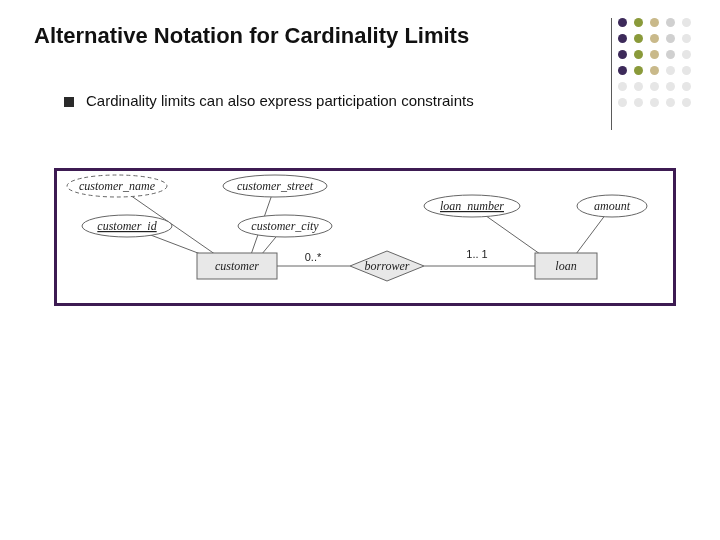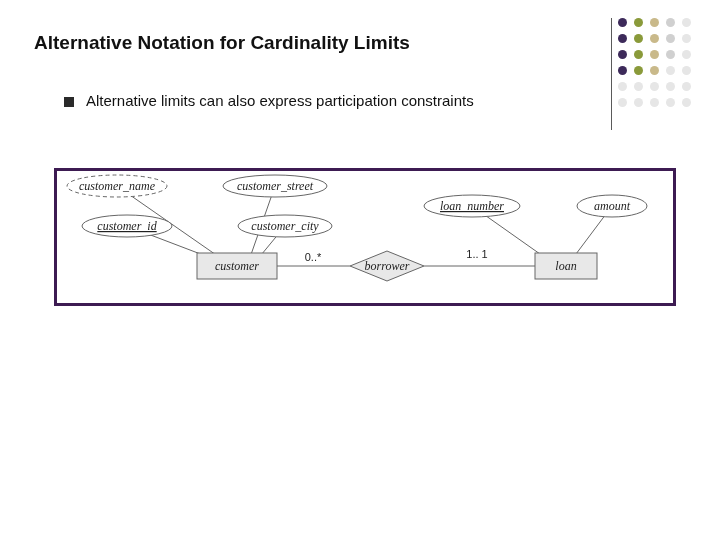--- a/index.html
+++ b/index.html
@@ -28,23 +28,23 @@
   .vline {
     position: absolute;
     top: 18px;
     height: 112px;
     width: 1px;
     background: #5a5a5a;
     right: 108px;
   }
   .title {
     position: absolute;
-    top: 32px;
+    top: 23px;
     left: 34px;
-    font-size: 19px;
+    font-size: 22px;
     font-weight: bold;
     color: #111;
   }
   .bullet-row {
     position: absolute;
     top: 92px;
     left: 64px;
     font-size: 15px;
     color: #111;
   }
@@ -143,21 +143,21 @@
     <div class="dot" style="left: 0px; top: 80px; background: rgb(230, 230, 230);"></div>
     <div class="dot" style="left: 16px; top: 80px; background: rgb(230, 230, 230);"></div>
     <div class="dot" style="left: 32px; top: 80px; background: rgb(230, 230, 230);"></div>
     <div class="dot" style="left: 48px; top: 80px; background: rgb(230, 230, 230);"></div>
     <div class="dot" style="left: 64px; top: 80px; background: rgb(230, 230, 230);"></div>
   </div>
 
 <div class="title">Alternative Notation for Cardinality Limits</div>
 
 <div class="bullet-row">
-  <span class="bullet-sq"></span><span>Alternative limits can also express participation constraints</span>
+  <span class="bullet-sq"></span><span>Cardinality limits can also express participation constraints</span>
 </div>
 
 <div class="diagram-frame">
   <svg class="svgbox" viewBox="0 0 616 132">
 
     <line class="link" x1="60" y1="15" x2="175" y2="95"></line>
     <line class="link" x1="70" y1="55" x2="175" y2="95"></line>
     <line class="link" x1="218" y1="15" x2="190" y2="95"></line>
     <line class="link" x1="228" y1="55" x2="195" y2="95"></line>
     <line class="link" x1="415" y1="35" x2="500" y2="95"></line>

